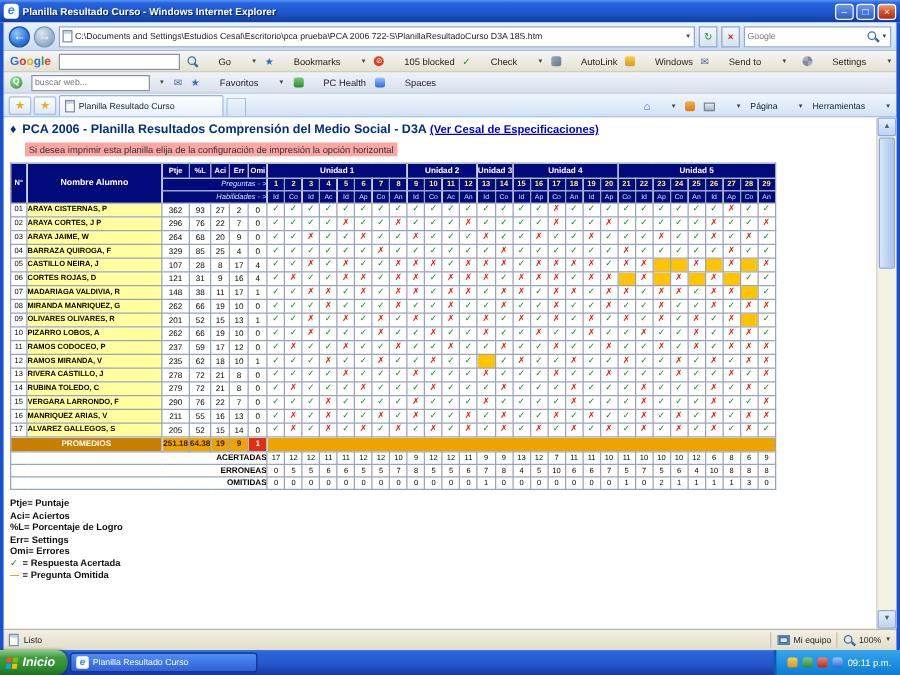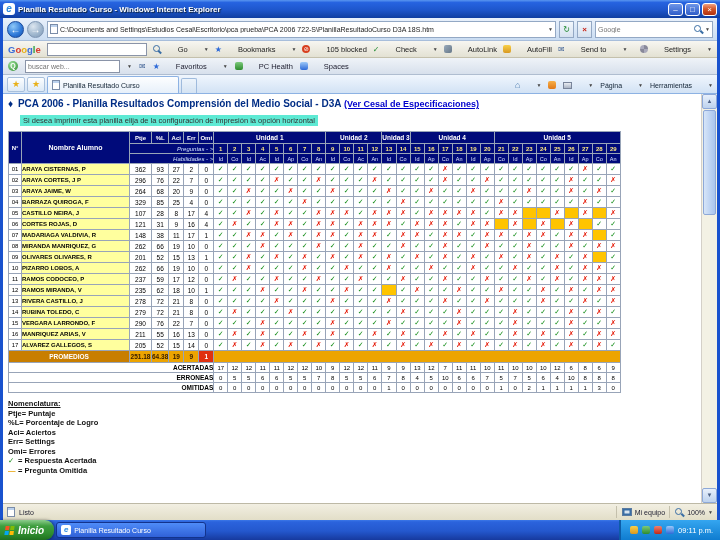--- a/index.html
+++ b/index.html
@@ -75,21 +75,21 @@
   .home-ico{font-size:9px;color:#3A6EA5;}
   .rss-ico{width:8px;height:8px;border-radius:2px;background:linear-gradient(#F8B048,#E07818);display:inline-block;}
   .print-ico{width:9px;height:7px;background:linear-gradient(#E8ECF2,#AAB4C4);border:1px solid #78849A;display:inline-block;}
 
   
   .viewport{flex:1;display:flex;min-height:0;background:#fff;}
   .pagebody{flex:1;padding:4px 5px;overflow:hidden;min-width:0;}
   .ptitle{font-size:10px;font-weight:bold;color:#002D85;white-space:nowrap;}
   .ptitle .bullet{color:#002D85;margin-right:2px;}
   .ptitle .link{color:#0000CC;text-decoration:underline;font-size:9px;}
-  .pnote{font-size:7.5px;background:#5eead4;display:inline-block;margin:3px 0 5px 12px;padding:1px 3px;color:#333;}
+  .pnote{font-size:7.5px;background:#fca5a5;display:inline-block;margin:3px 0 5px 12px;padding:1px 3px;color:#333;}
 
   
   #results-table{border-collapse:collapse;}
   #results-table th,#results-table td{border:1px solid #98A4B8;overflow:hidden;white-space:nowrap;padding:0;}
   th.h{background:#000A7A;color:#fff;font-size:6px;font-weight:bold;height:12px;border-color:#4A5AA8;}
   th.h.corner{width:13px;}
   th.h.namehead{width:108px;font-size:7px;}
   th.h.stath{width:15px;}
   th.h.s0{width:22px;}
   th.h.unit{font-size:6.5px;}
@@ -211,21 +211,21 @@
         <span class="check-ico">✓</span>
         <span>Check</span>
         <span class="caret">▼</span>
       </span>
       <span class="tbtn">
         <span class="mini wrench-ico"></span>
         <span>AutoLink</span>
       </span>
       <span class="tbtn">
         <span class="mini fill-ico"></span>
-        <span>AutoFill</span>
+        <span>Windows</span>
       </span>
       <span class="tbtn">
         <span class="env-ico">✉</span>
         <span>Send to</span>
         <span class="caret">▼</span>
       </span>
       <span class="gspacer"></span>
       <span class="tbtn">
         <span class="mini gear-ico"></span>
         <span>Settings</span>
@@ -1123,24 +1123,23 @@
                 <td class="sval">1</td>
                 <td class="sval">1</td>
                 <td class="sval">1</td>
                 <td class="sval">1</td>
                 <td class="sval">3</td>
                 <td class="sval">0</td>
               </tr>
             </tbody>
           </table>
         <div class="legend">
-          <div class="lt">Nomenclatura:</div>
           <div>Ptje= Puntaje</div>
+          <div>Aci= Aciertos</div>
           <div>%L= Porcentaje de Logro</div>
-          <div>Aci= Aciertos</div>
           <div>Err= Settings</div>
           <div>Omi= Errores</div>
           <div class="lmark">
             <span class="sym ok">✓</span>
             <span>= Respuesta Acertada</span>
           </div>
           <div class="lmark">
             <span class="sym omi">—</span>
             <span>= Pregunta Omitida</span>
           </div>

